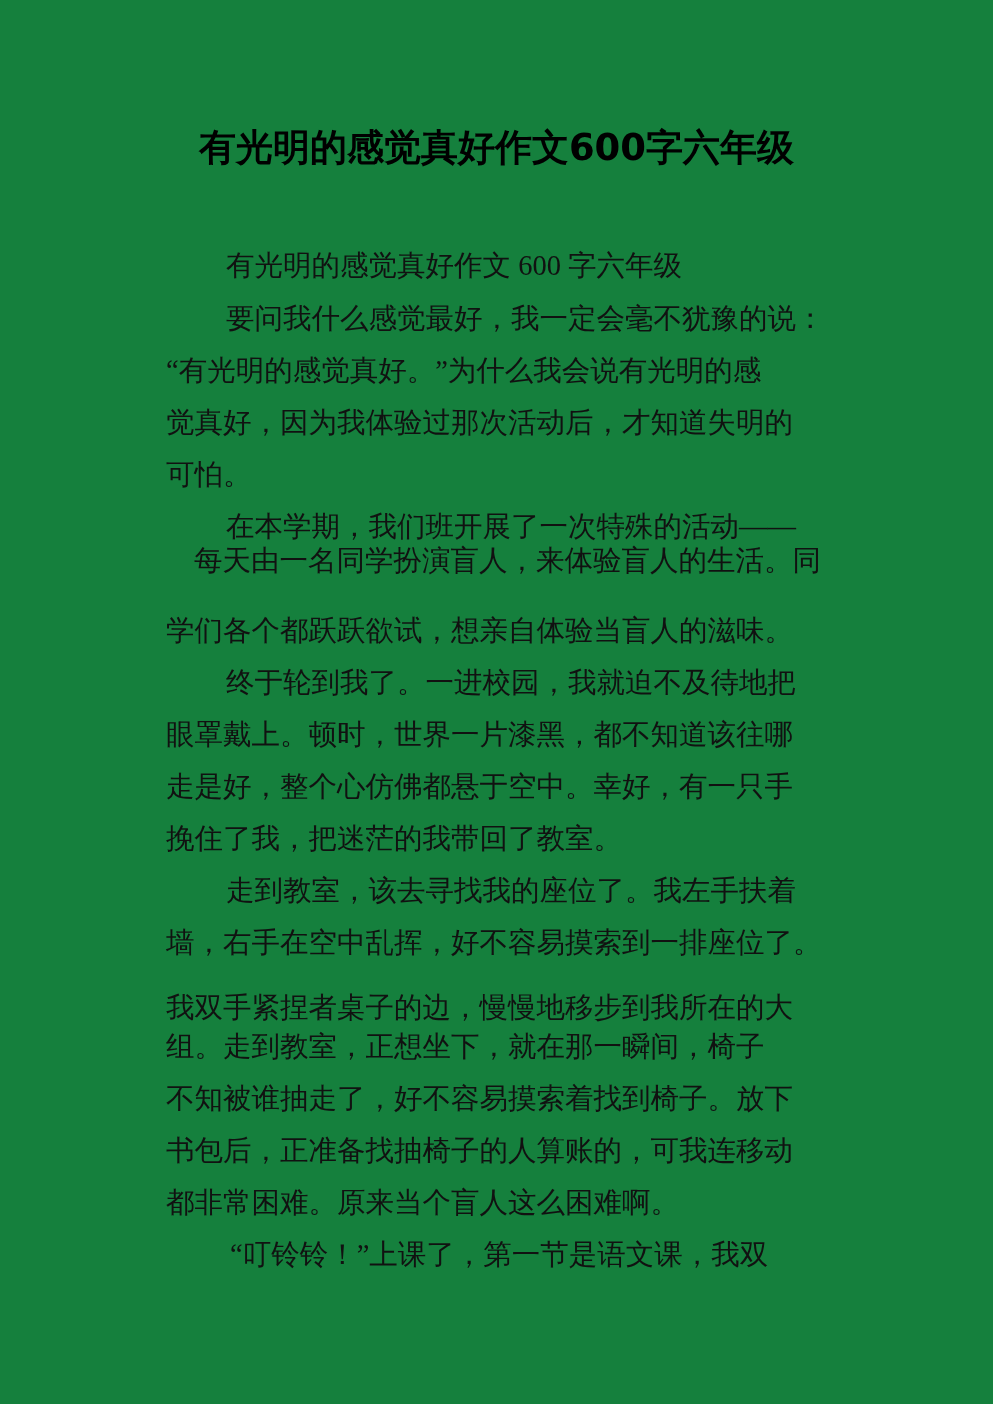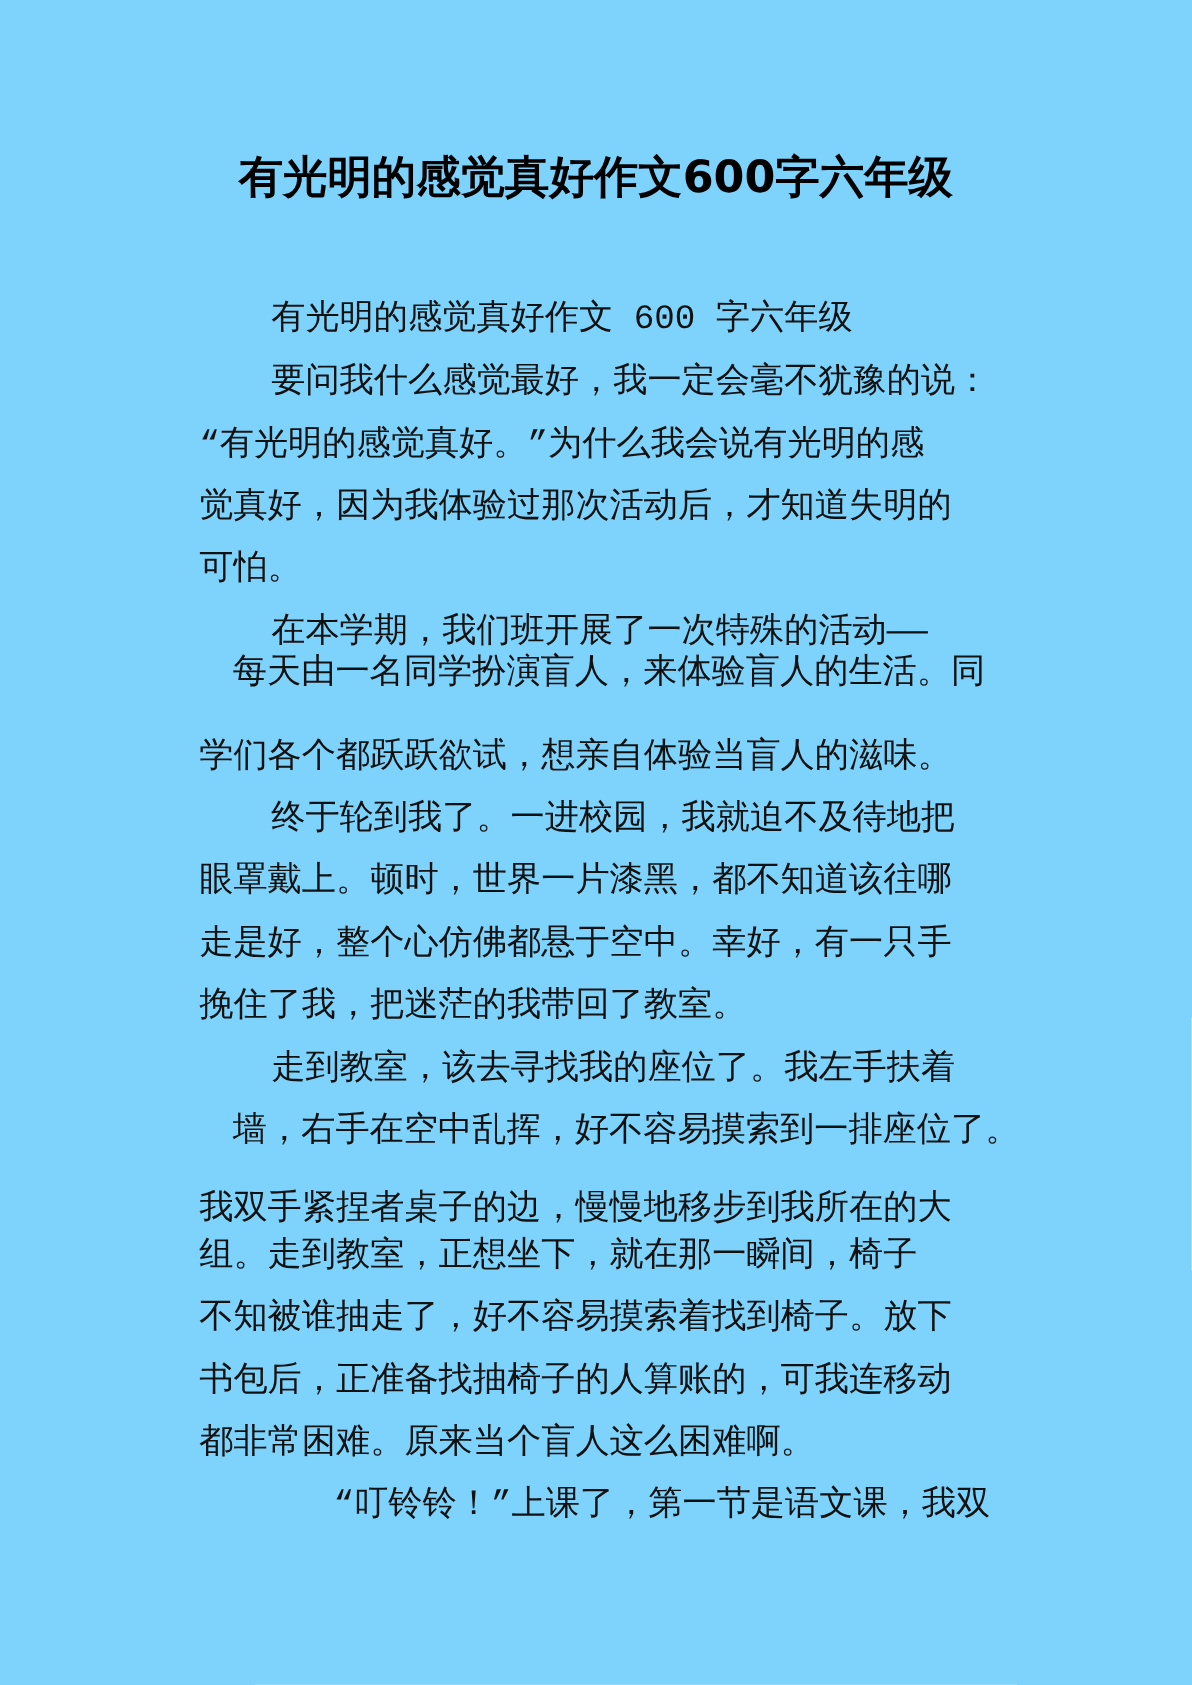--- a/index.html
+++ b/index.html
@@ -11,50 +11,49 @@
       width: 993px;
       height: 1404px;
       position: relative;
       overflow: hidden;
       color: #111111;
     }
     .page {
       position: absolute;
       left: 0; top: 0;
       width: 993px; height: 1404px;
-      background: #7dd3fc;
+      background: #15803d;
     }
     .title {
       position: absolute;
       left: 0;
       top: 122px;
       width: 993px;
       text-align: center;
       font-family: "DejaVu Sans", "Liberation Sans", sans-serif;
       font-weight: bold;
       font-size: 37px;
       line-height: 52px;
       letter-spacing: 0px;
       color: #000000;
     }
     .line {
       position: absolute;
       left: 166px;
       white-space: nowrap;
-      font-family: Liberation Mono, monospace;
+      font-family: Liberation Serif, serif;
       font-size: 28.5px;
       line-height: 40px;
       color: #111111;
     }
     .line.indent {
       left: 226px;
     }
     .line.indent-quote {
       left: 230px;
-      margin-left: 48px;
     }
   </style>
 </head>
 <body>
 
 <div class="page">
   <div class="title">有光明的感觉真好作文600字六年级</div>
 
   <div id="body-lines">
     <div class="line indent" style="top: 246px;">有光明的感觉真好作文 600 字六年级</div>
@@ -63,21 +62,21 @@
     <div class="line" style="top: 403px;">觉真好，因为我体验过那次活动后，才知道失明的</div>
     <div class="line" style="top: 455px;">可怕。</div>
     <div class="line indent" style="top: 507px; text-align: center;">在本学期，我们班开展了一次特殊的活动——</div>
     <div class="line" style="top: 541px; margin-left: 28px;">每天由一名同学扮演盲人，来体验盲人的生活。同</div>
     <div class="line" style="top: 611px;">学们各个都跃跃欲试，想亲自体验当盲人的滋味。</div>
     <div class="line indent" style="top: 663px;">终于轮到我了。一进校园，我就迫不及待地把</div>
     <div class="line" style="top: 715px;">眼罩戴上。顿时，世界一片漆黑，都不知道该往哪</div>
     <div class="line" style="top: 767px;">走是好，整个心仿佛都悬于空中。幸好，有一只手</div>
     <div class="line" style="top: 819px;">挽住了我，把迷茫的我带回了教室。</div>
     <div class="line indent" style="top: 871px;">走到教室，该去寻找我的座位了。我左手扶着</div>
-    <div class="line" style="top: 923px; margin-left: 28px;">墙，右手在空中乱挥，好不容易摸索到一排座位了。</div>
+    <div class="line" style="top: 923px;">墙，右手在空中乱挥，好不容易摸索到一排座位了。</div>
     <div class="line" style="top: 988px;">我双手紧捏者桌子的边，慢慢地移步到我所在的大</div>
     <div class="line" style="top: 1027px;">组。走到教室，正想坐下，就在那一瞬间，椅子</div>
     <div class="line" style="top: 1079px;">不知被谁抽走了，好不容易摸索着找到椅子。放下</div>
     <div class="line" style="top: 1131px;">书包后，正准备找抽椅子的人算账的，可我连移动</div>
     <div class="line" style="top: 1183px;">都非常困难。原来当个盲人这么困难啊。</div>
     <div class="line indent-quote" style="top: 1235px;">“叮铃铃！”上课了，第一节是语文课，我双</div>
   </div>
 </div>
 
 </body></html>

